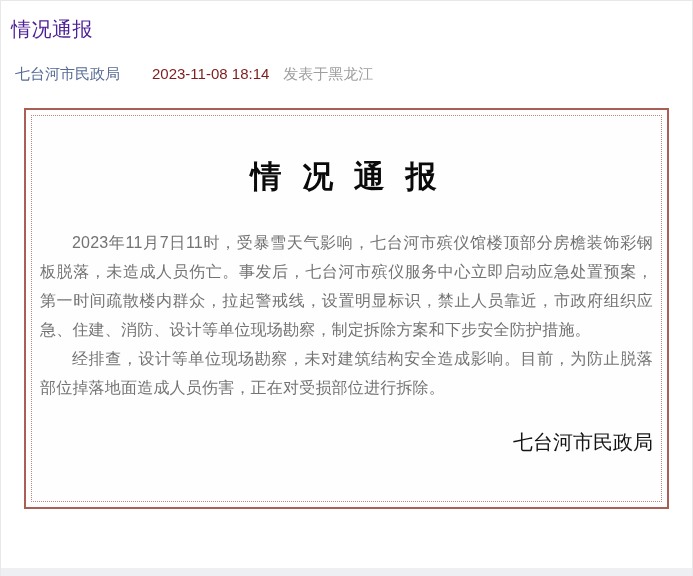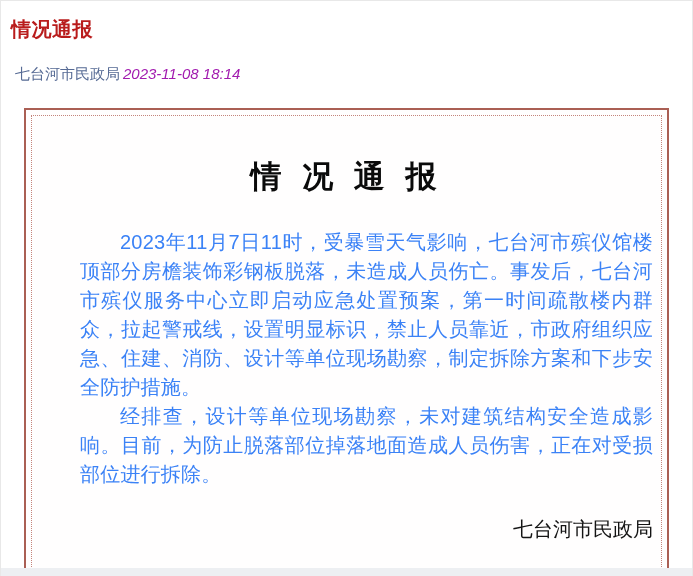--- a/index.html
+++ b/index.html
@@ -9,38 +9,38 @@
     background: #ffffff;
     border-top: 1px solid #e8e8e8;
     border-left: 1px solid #e8e8e8;
     border-right: 1px solid #e8e8e8;
     position: relative;
     overflow: hidden;
   }
   .page-title {
     margin: 14px 0 0 10px;
     font-size: 20px;
-    font-weight: 700;
-    color: #b91c1c;
+    font-weight: 400;
+    color: #4c1d95;
     line-height: 28px;
     letter-spacing: 0.5px;
   }
   .meta-row {
     margin: 20px 0 0 14px;
     font-size: 15px;
     line-height: 21px;
     display: flex;
     align-items: baseline;
   }
   .account-name {
     color: #576b95;
     font-weight: 400;
     cursor: pointer;
   }
-  .meta-time { color: #a21caf; margin-left: 3px; font-style: italic; }
+  .meta-time { color: #7f1d1d; margin-left: 32px; }
   .meta-location { color: #9e9e9e; margin-left: 14px; }
 
   .notice-box {
     margin: 24px 23px 0 23px;
     border: 2px solid #aa5f54;
     padding: 5px;
     background: #fffefe;
   }
   .notice-inner {
     border: 1px dotted #c4847b;
@@ -49,27 +49,26 @@
   .notice-title {
     text-align: center;
     font-size: 31px;
     font-weight: 700;
     color: #0a0a0a;
     line-height: 30px;
     letter-spacing: 6px;
   }
   .notice-body { margin-top: 36px; }
   .notice-body p {
-    font-size: 20px;
+    font-size: 16px;
     line-height: 29px;
-    color: #3b82f6;
+    color: #737373;
     text-align: justify;
     text-indent: 2em;
     letter-spacing: 0.2px;
-    margin-left: 40px;
   }
   .signature-block {
     margin-top: 26px;
     text-align: right;
     font-size: 20px;
     line-height: 29px;
     color: #141414;
   }
   .bottom-strip {
     position: absolute;
@@ -79,20 +78,21 @@
   }
 </style>
 </head>
 <body>
 
 <h1 class="page-title">情况通报</h1>
 
 <div class="meta-row">
   <span class="account-name">七台河市民政局</span>
   <span class="meta-time">2023-11-08 18:14</span>
+  <span class="meta-location">发表于黑龙江</span>
 </div>
 
 <div class="notice-box">
   <div class="notice-inner">
     <div class="notice-title">情 况 通 报</div>
     <div class="notice-body">
         <p>2023年11月7日11时，受暴雪天气影响，七台河市殡仪馆楼顶部分房檐装饰彩钢板脱落，未造成人员伤亡。事发后，七台河市殡仪服务中心立即启动应急处置预案，第一时间疏散楼内群众，拉起警戒线，设置明显标识，禁止人员靠近，市政府组织应急、住建、消防、设计等单位现场勘察，制定拆除方案和下步安全防护措施。</p>
         <p>经排查，设计等单位现场勘察，未对建筑结构安全造成影响。目前，为防止脱落部位掉落地面造成人员伤害，正在对受损部位进行拆除。</p>
       </div>
     <div class="signature-block">

